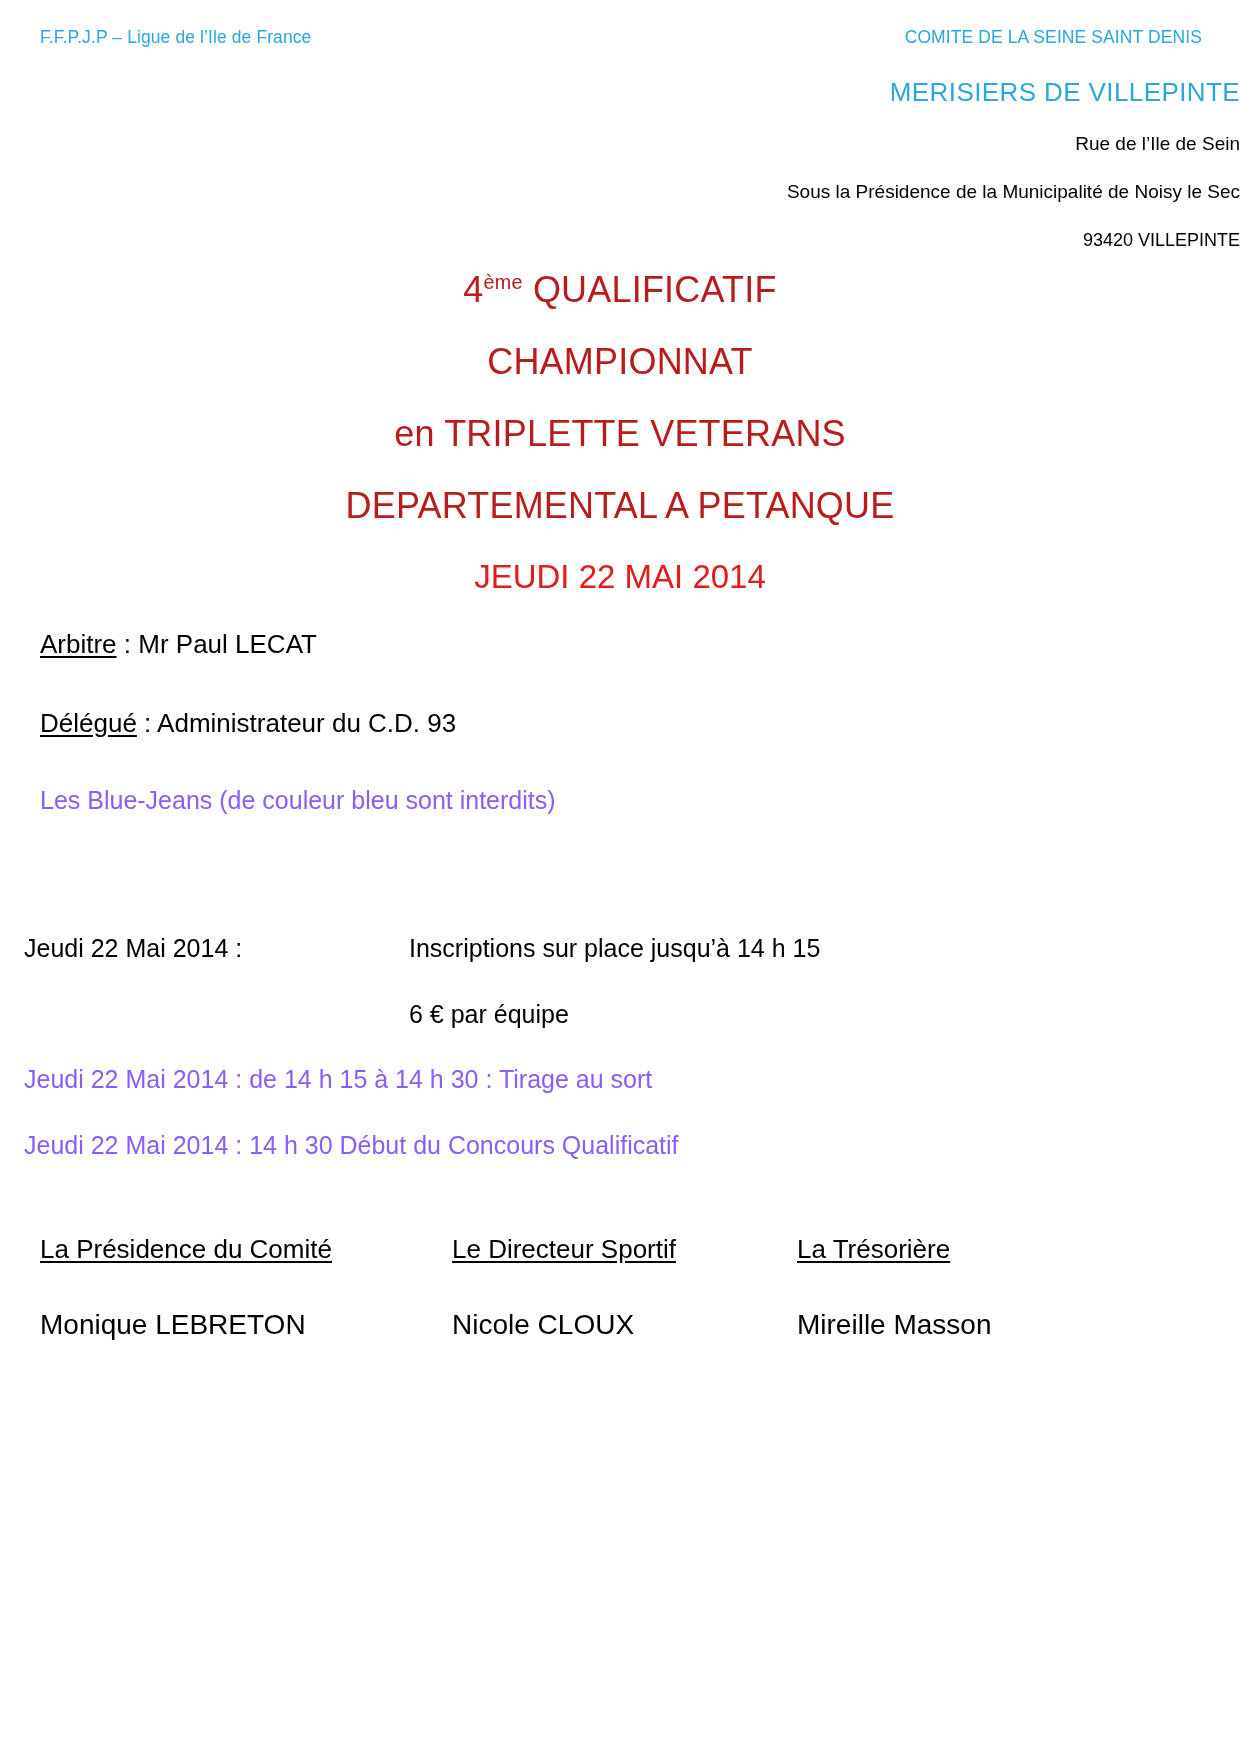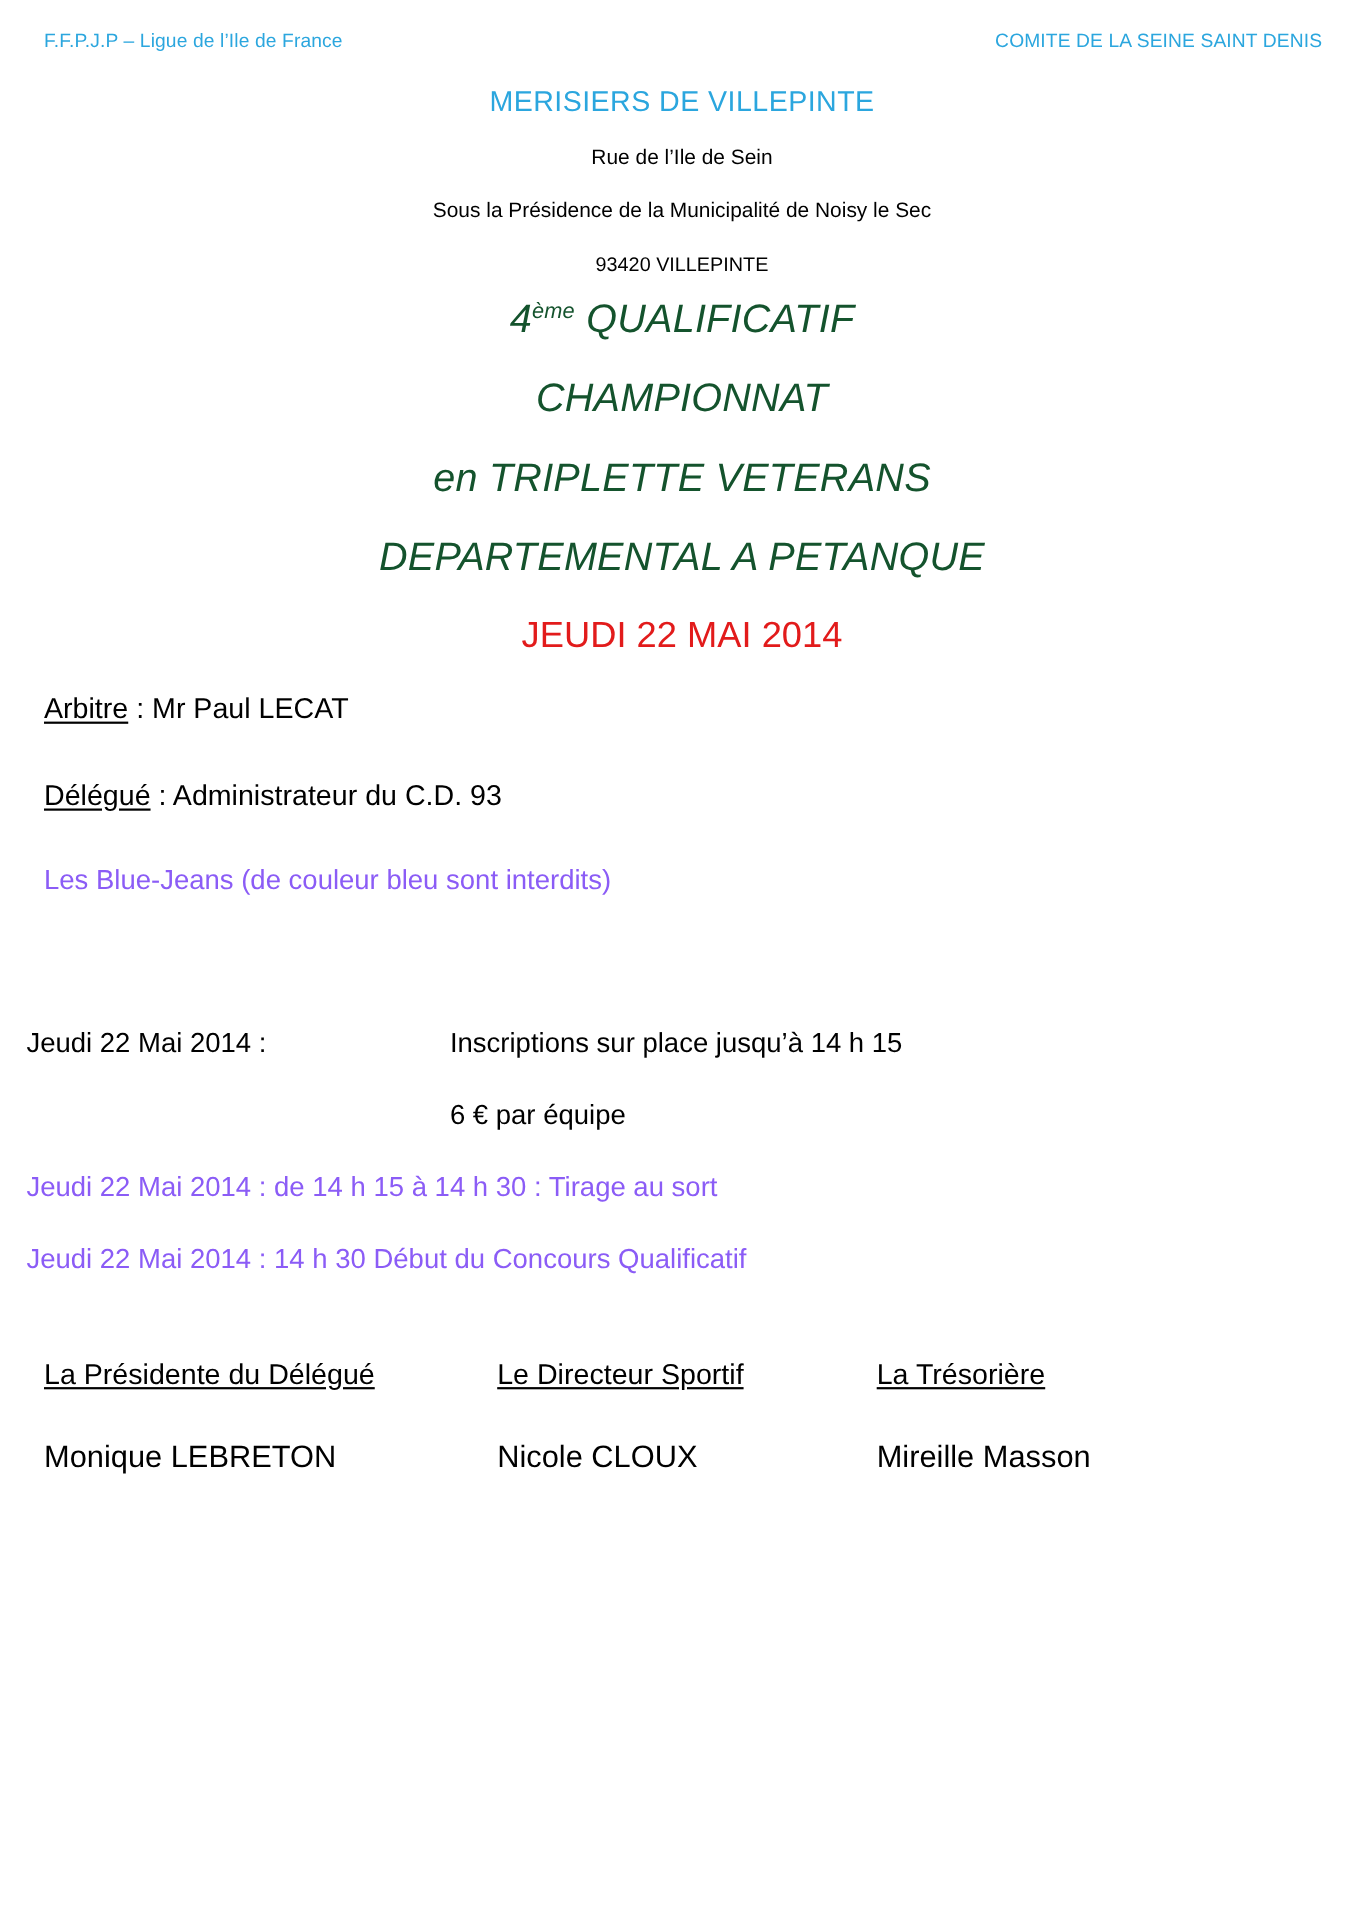--- a/index.html
+++ b/index.html
@@ -39,21 +39,21 @@
     letter-spacing: 0.1px;
     white-space: nowrap;
   }
 
   
   .center-block {
     position: absolute;
     top: 78px;
     left: 0;
     width: 1240px;
-    text-align: center;
+    text-align: right;
   }
   .org-name {
     font-size: 26px;
     color: #2BA6DE;
     letter-spacing: 0.4px;
     margin: 0 0 26px 0;
     line-height: 1.1;
   }
   .sub-line {
     font-size: 19px;
@@ -62,26 +62,25 @@
     line-height: 1.15;
   }
   .sub-line.small {
     font-size: 18px;
     margin-bottom: 22px;
   }
 
   
   .title-line {
     font-size: 36px;
-    color: #14532d;
+    color: #b91c1c;
     text-align: center;
     margin: 0;
     line-height: 1.0;
     letter-spacing: 0.2px;
-    font-style: italic;
   }
   .title-block {
     position: absolute;
     top: 272px;
     left: 0;
     width: 1240px;
   }
   .title-block .title-line { margin-bottom: 36px; }
   .sup {
     font-size: 0.55em;
@@ -214,21 +213,21 @@
       <div class="sched-date">Jeudi 22 Mai 2014 :</div>
       <div class="sched-text">Inscriptions sur place jusqu’à 14 h 15</div>
     </div>
     <div class="sched-indent">6 € par équipe</div>
     <div class="sched-full">Jeudi 22 Mai 2014 : de 14 h 15 à 14 h 30 : Tirage au sort</div>
     <div class="sched-full">Jeudi 22 Mai 2014 : 14 h 30 Début du Concours Qualificatif</div>
   </div>
 
   <div class="signatures">
     <div class="sig-col c1">
-      <div class="sig-title">La Présidente du Délégué</div>
+      <div class="sig-title">La Présidence du Comité</div>
       <div class="sig-name">Monique LEBRETON</div>
     </div>
     <div class="sig-col c2">
       <div class="sig-title">Le Directeur Sportif</div>
       <div class="sig-name">Nicole CLOUX</div>
     </div>
     <div class="sig-col c3">
       <div class="sig-title">La Trésorière  </div>
       <div class="sig-name">Mireille Masson</div>
     </div>

